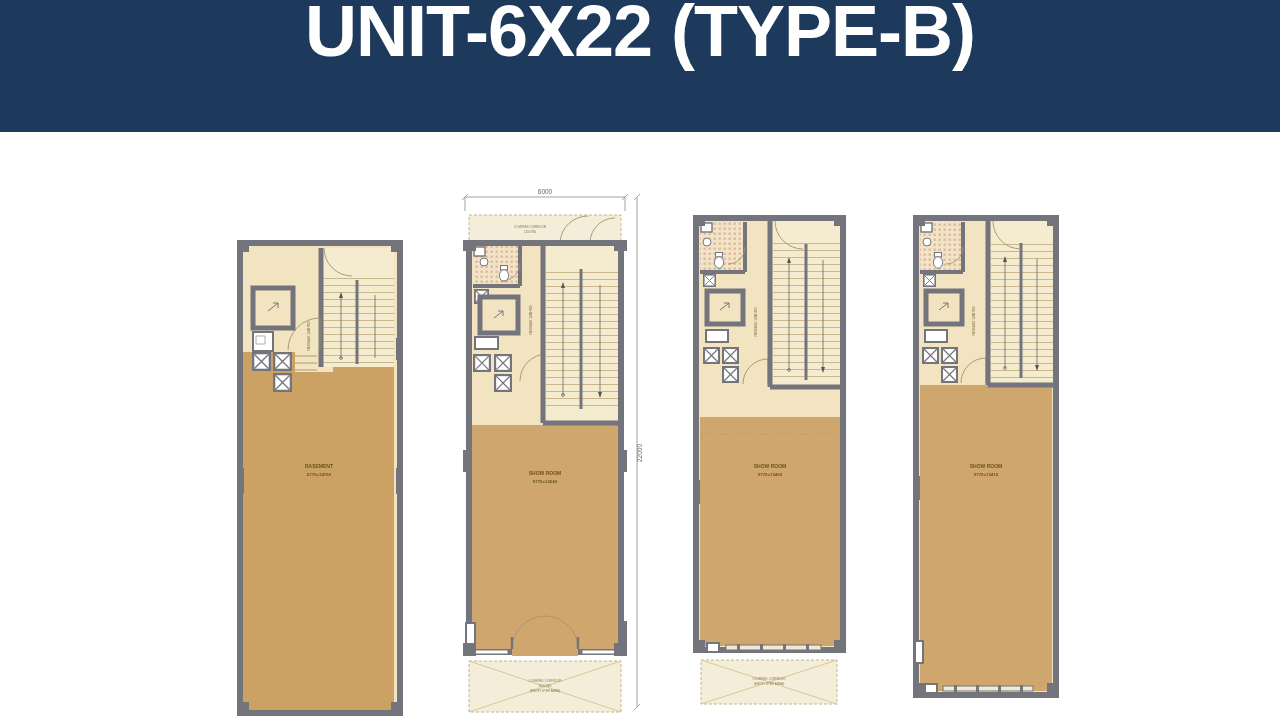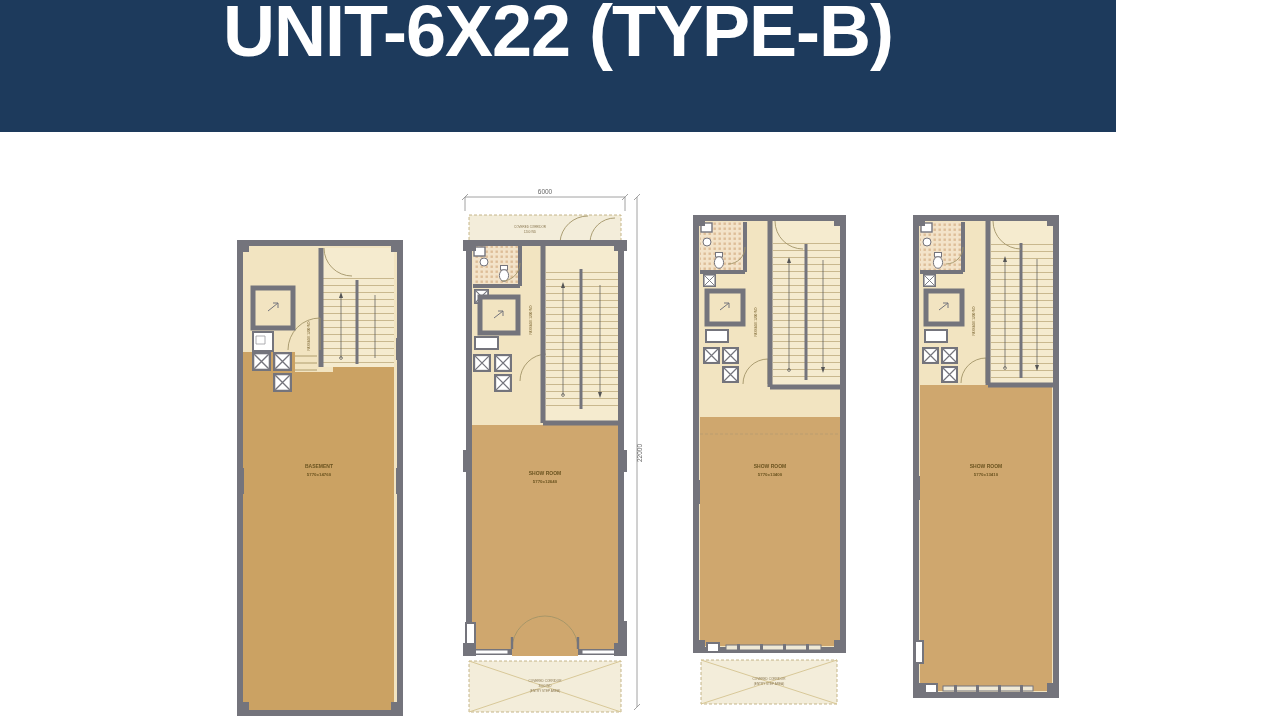--- a/index.html
+++ b/index.html
@@ -1,21 +1,21 @@
 <!DOCTYPE html>
 <html><head>
 <meta charset="utf-8">
 <style>
   html,body{margin:0;padding:0;}
   body{
     width:1280px;height:720px;overflow:hidden;background:#ffffff;
     font-family:"Liberation Sans", sans-serif;position:relative;
   }
   .banner{
-    position:absolute;left:0;top:0;width:1116px;height:132px;
+    position:absolute;left:0;top:0;width:1280px;height:132px;
     background:#1d3a5c;display:flex;justify-content:center;align-items:flex-start;
   }
   .banner h1{
     margin:-6px 0 0 0;color:#ffffff;font-size:72px;font-weight:800;
     letter-spacing:-1px;line-height:1.05;white-space:nowrap;
     font-family:"Liberation Sans", sans-serif;
   }
   .plans-region{position:absolute;left:0;top:132px;width:1280px;height:588px;background:#ffffff;}
   svg text{font-family:"Liberation Sans", sans-serif;}
   .room-label{fill:#6b5420;font-weight:bold;}

